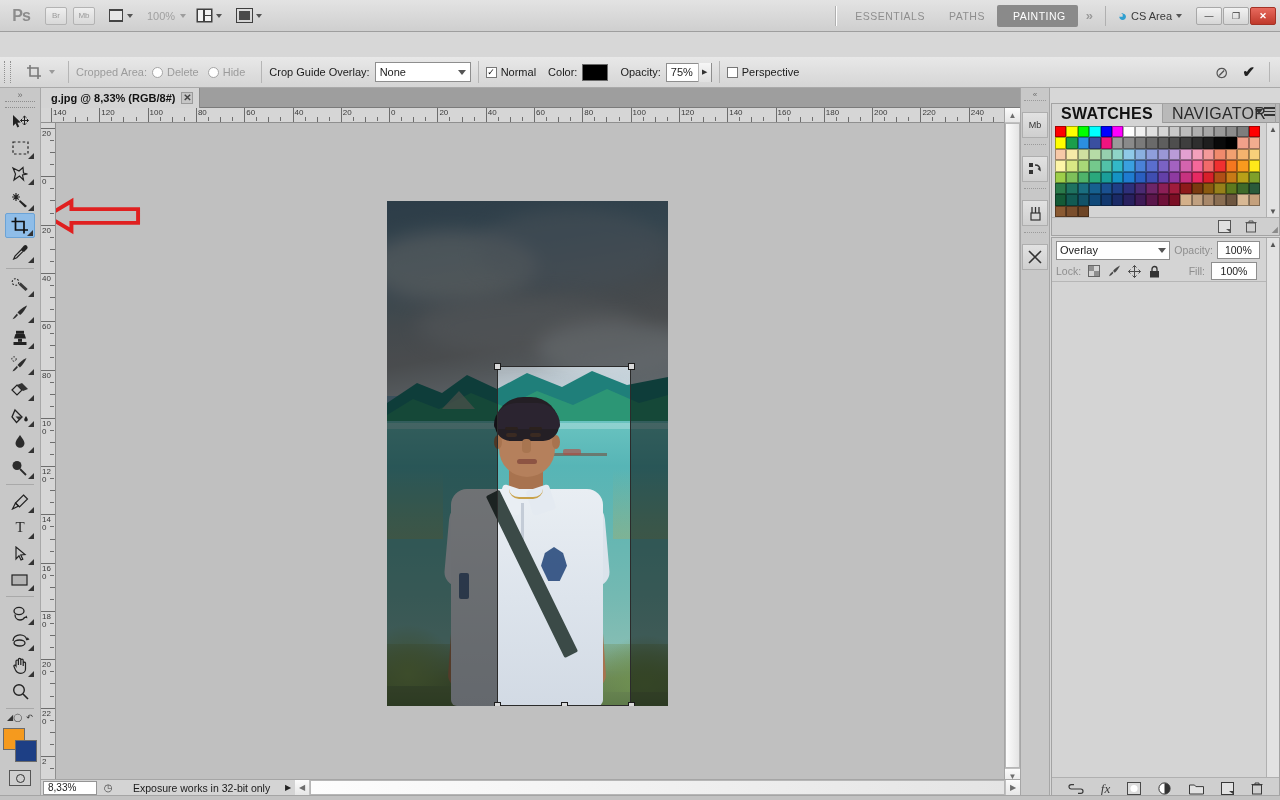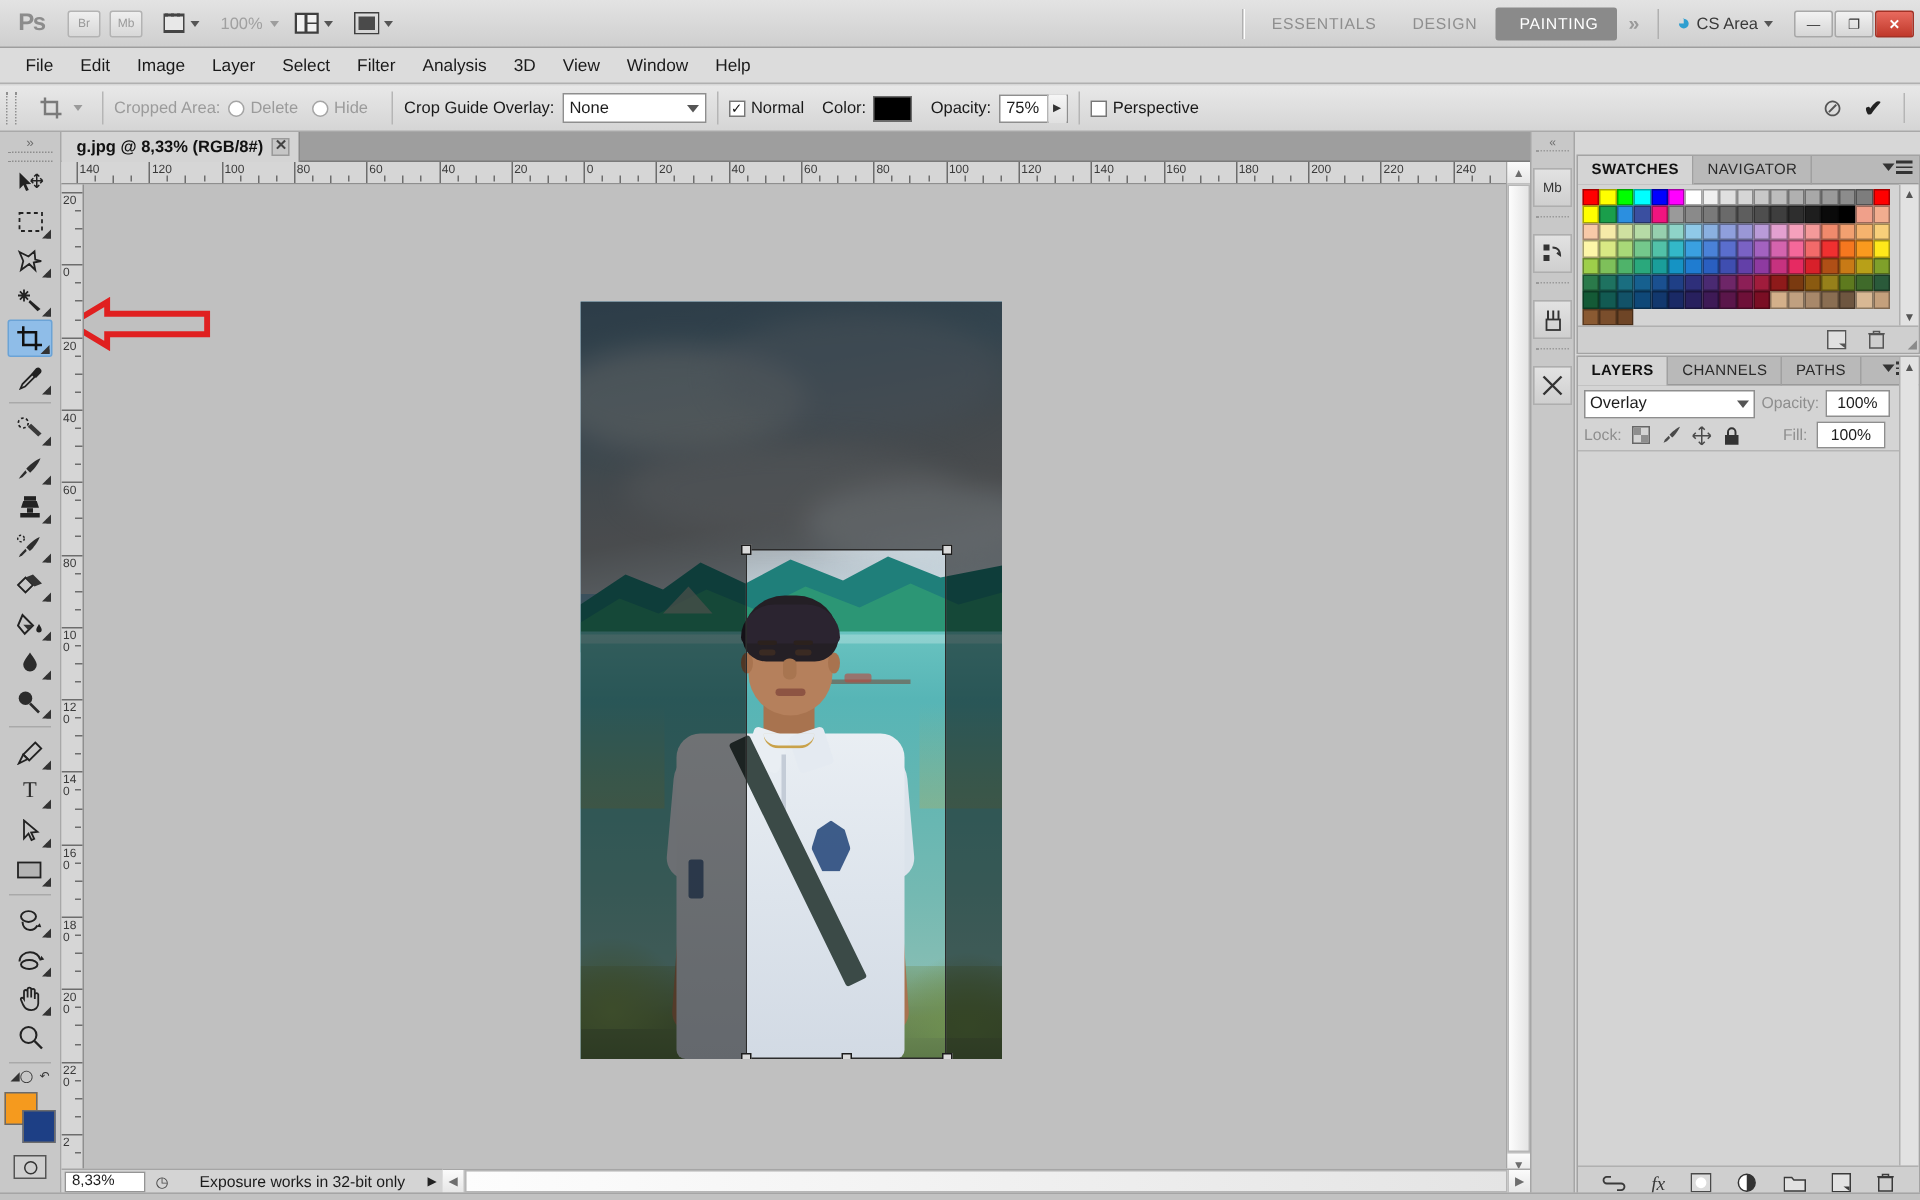--- a/index.html
+++ b/index.html
@@ -272,21 +272,21 @@
   
   .panel-swatches {
     position:absolute; left:1051px; top:103px; width:229px; height:133px;
     background:#d4d4d4; border:1px solid #a3a3a3;
   }
   .panel-layers {
     position:absolute; left:1051px; top:237px; width:229px; height:563px;
     background:#d4d4d4; border:1px solid #a3a3a3;
   }
   .ptabs { display:flex; height:19px; background:#b9b9b9; border-bottom:1px solid #9a9a9a; position:relative;}
-  .ptab { padding:0 9px; height:19px; display:flex;align-items:center; font-size:10px; color:#2a2a2a;
+  .ptab { padding:0 9px; height:19px; display:flex;align-items:center; font-size:16px; color:#2a2a2a;
     letter-spacing:.3px; border-right:1px solid #a0a0a0;text-align:right;}
   .ptab.active{ background:#d4d4d4; font-weight:bold; color:#111;}
   .pmenu { position:absolute; right:4px; top:3px; display:flex; align-items:center; gap:1px; }
   .pmenu-tri{width:0;height:0;border-left:4px solid transparent;border-right:4px solid transparent;border-top:5px solid #333;}
   .pmenu-lines{display:flex;flex-direction:column;gap:2px;}
   .pmenu-lines i{display:block;width:11px;height:1.5px;background:#333;}
   .sw-grid { display:grid; grid-template-columns:repeat(18,11.4px); gap:0; padding:3px 0 0 3px; }
   .sw { width:11.4px; height:11.4px; border:1px solid rgba(0,0,0,.35); }
   .sw-foot { position:absolute; left:0; bottom:0; width:227px; height:18px; background:#cfcfcf;
     border-top:1px solid #b0b0b0; display:flex; align-items:center; justify-content:flex-end; gap:14px; padding-right:22px;}
@@ -359,50 +359,37 @@
       <svg width="17" height="15" viewBox="0 0 17 15">
         <rect x="0.5" y="0.5" width="16" height="14" fill="none" stroke="#3f3f3f"></rect>
         <rect x="3" y="3" width="11" height="9" fill="#4a4a4a"></rect>
       </svg>
       <span class="caret"></span>
     </div>
 
     <div class="ws-area">
       <div class="ws-div"></div>
       <div class="ws-tab">ESSENTIALS</div>
-      <div class="ws-tab">DESIGN</div>
+      <div class="ws-tab">PATHS</div>
       <div class="ws-tab active">PAINTING</div>
       <div class="ws-more">»</div>
       <div class="ws-div" style="background:#b0b0b0;border:0;width:1px;margin:0 4px;"></div>
       <div class="cslive">
         <span class="cslive-o">◕</span>
         <span>CS Area</span>
         <span class="caret"></span>
       </div>
       <div class="wbtns">
         <div class="wbtn">—</div>
         <div class="wbtn">❐</div>
         <div class="wbtn close">✕</div>
       </div>
     </div>
   </div>
 
-  <div class="menubar">
-    <div class="menu-item">File</div>
-    <div class="menu-item">Edit</div>
-    <div class="menu-item">Image</div>
-    <div class="menu-item">Layer</div>
-    <div class="menu-item">Select</div>
-    <div class="menu-item">Filter</div>
-    <div class="menu-item">Analysis</div>
-    <div class="menu-item">3D</div>
-    <div class="menu-item">View</div>
-    <div class="menu-item">Window</div>
-    <div class="menu-item">Help</div>
-  </div>
 
   <div class="optbar">
     <div class="grip"></div>
     <div class="tool-pre">
       <span class="tool-pre-icon">
         <svg width="16" height="16" viewBox="0 0 16 16">
             <path d="M4 1v11h11" stroke="#7a7a7a" stroke-width="1.6" fill="none"></path>
             <path d="M1 4h11v11" stroke="#7a7a7a" stroke-width="1.6" fill="none"></path>
           </svg>
       </span>
@@ -1104,33 +1091,20 @@
         <svg width="12" height="13" viewBox="0 0 12 13">
             <rect x="1.5" y="3" width="9" height="9" fill="none" stroke="#555"></rect>
             <path d="M0.5 2.5h11M4 2.5V1h4v1.5" stroke="#555" fill="none"></path>
           </svg>
       </span>
     </div>
     <span class="grip-corner">◢</span>
   </div>
 
   <div class="panel-layers">
-    <div class="ptabs">
-      <div class="ptab active">LAYERS</div>
-      <div class="ptab">CHANNELS</div>
-      <div class="ptab">PATHS</div>
-      <div class="pmenu">
-        <span class="pmenu-tri"></span>
-        <span class="pmenu-lines">
-            <i></i>
-            <i></i>
-            <i></i>
-          </span>
-      </div>
-    </div>
 
     <div class="lrow1">
       <div class="blend-sel">
         <span>Overlay</span>
         <span class="sel-chev"></span>
       </div>
       <span class="op-lbl">Opacity:</span>
       <div class="op-field">
         <span>100%</span>
       </div>

